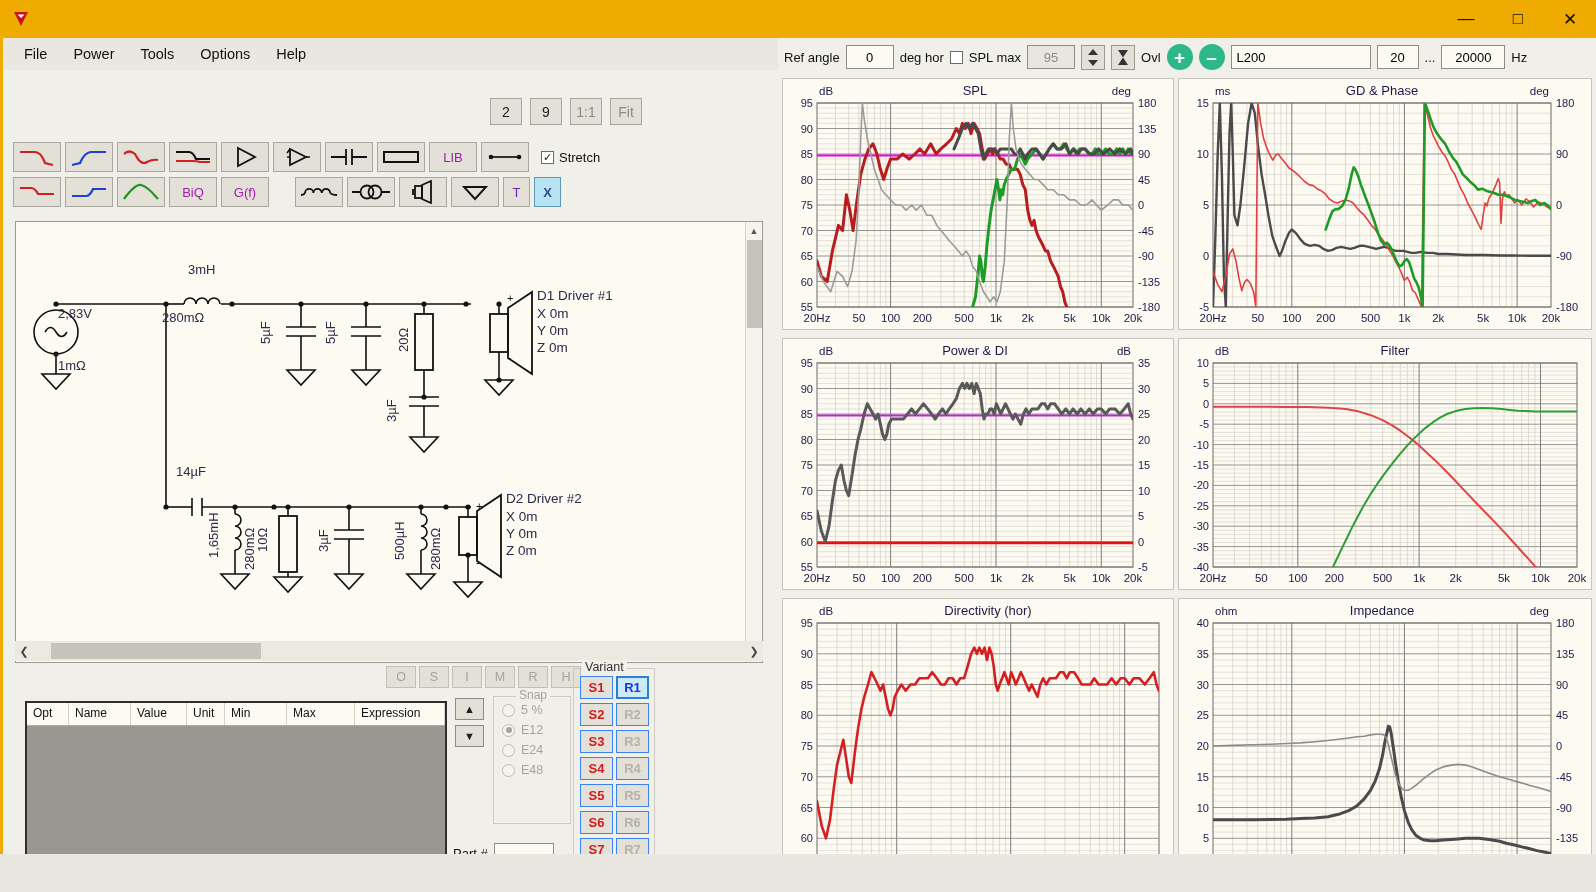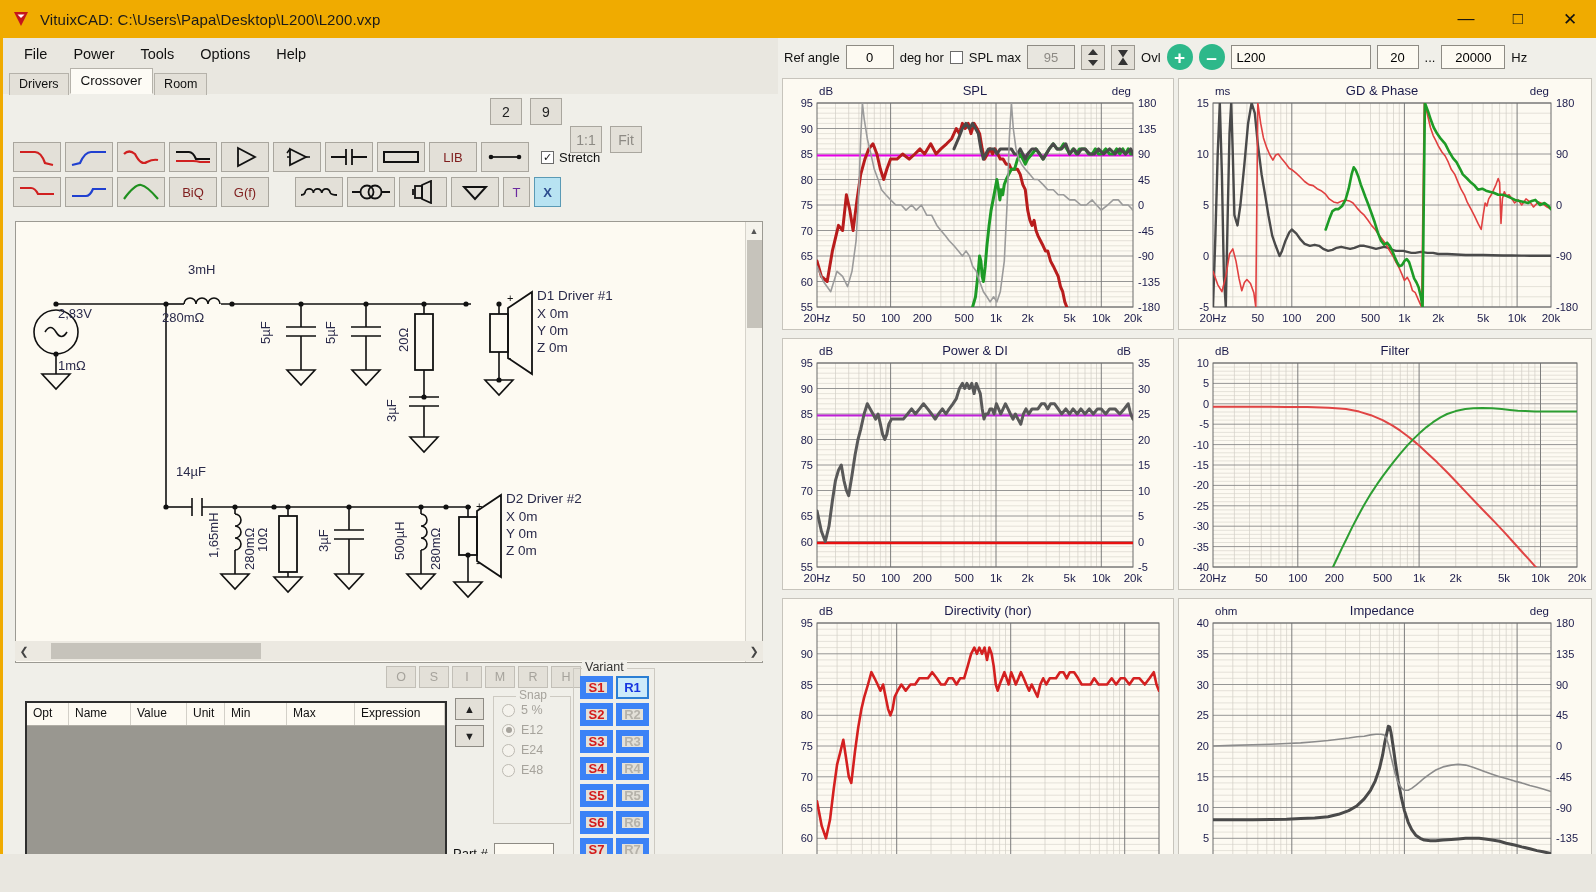--- a/index.html
+++ b/index.html
@@ -48,29 +48,29 @@
     position: relative; top: 1px;
   }
   .tab.active { background: #fdfbf5; font-size: 13.5px; padding: 4px 10px 5px 10px; top: 0px; z-index: 3; border-bottom: 1px solid #fdfbf5; }
 
   
   #zoombtns { position: absolute; left: 487px; top: 60px; display: flex; gap: 8px; z-index: 5; }
   .zbtn {
     width: 32px; height: 27px; border: 1px solid #a9a69e; background: #e3e0d8;
     display: flex; align-items: center; justify-content: center; font-size: 14px; color: #222;
   }
-  .zbtn.dim { color: #8d8a84; margin-top: 28px; }
+  .zbtn.dim { color: #8d8a84; }
 
   
   #toolbar { position: absolute; left: 10px; top: 103px; width: 760px; height: 74px; }
   .tbrow { display: flex; align-items: center; height: 32px; margin-bottom: 3px; gap: 4px; }
   .tbtn {
     width: 48px; height: 30px; border: 1px solid #a9a69e; background: #e3e0d8;
     display: flex; align-items: center; justify-content: center;
-    font-size: 13px; color: #7f1d1d;
+    font-size: 13px; color: #a21caf;
   }
   .tbtn.narrow { width: 27px; }
   .tbtn.sel { background: #b8e3f2; border: 1px solid #5a9ab5; }
   .tbtn svg { display: block; }
   .tbgap { width: 18px; }
   #stretchbox { display: flex; align-items: center; gap: 5px; margin-left: 8px; font-size: 13px; color: #111; }
   .cbx { width: 13px; height: 13px; border: 1px solid #6b6b6b; background: #fff; display: inline-flex; align-items: center; justify-content: center; font-size: 11px; line-height: 1; color: #111; }
 
   
   #schemwrap {
@@ -120,21 +120,21 @@
   .rdot { width: 13px; height: 13px; border-radius: 50%; border: 1px solid #bdbab2; background: #f5f3ed; display: inline-flex; align-items: center; justify-content: center; }
   .rdot.on::after { content: ''; width: 6px; height: 6px; border-radius: 50%; background: #a6a39c; }
 
   #partnum { position: absolute; left: 450px; top: 805px; display: flex; align-items: center; gap: 6px; font-size: 13px; color: #111; }
   #partnum input { width: 60px; height: 21px; border: 1px solid #8e8b84; background: #fdfaf2; font-size: 12px; padding: 0 3px; font-family: "Liberation Sans", sans-serif; }
 
   
   #variant { position: absolute; left: 570px; top: 630px; width: 82px; height: 232px; border: 1px solid #cdcac2; }
   #variant .legend { position: absolute; top: -9px; left: 8px; background: #f0efe9; padding: 0 3px; font-size: 12.5px; color: #333; }
   #variant .grid { padding: 7px 5px 0 6px; display: grid; grid-template-columns: 33px 33px; gap: 4px 3px; }
-  .vbtn { height: 23px; border: 6px solid #3b82f6; background: #e3e0d8; display: flex; align-items: center; justify-content: center; font-size: 13px; font-weight: bold; }
+  .vbtn { height: 23px; border: 1px solid #3b82f6; background: #e3e0d8; display: flex; align-items: center; justify-content: center; font-size: 13px; font-weight: bold; }
   .vbtn.s { color: #d41a1a; }
   .vbtn.r { color: #b5b2aa; }
   .vbtn.r.act { color: #1736e0; background: #ccebfa; border: 2px solid #2b7fd4; }
 
   
   #rightpane { position: absolute; left: 778px; top: 0; width: 818px; height: 854px; }
   #ctrlbar { height: 38px; display: flex; align-items: center; padding-left: 6px; font-size: 13px; color: #111; gap: 6px; }
   #ctrlbar .lbl { font-size: 13px; color: #111; text-align: right; }
   #ctrlbar input.num {
     width: 48px; height: 24px; border: 1px solid #8e8b84; background: #fdfaf2;
@@ -161,45 +161,39 @@
 </head>
 <body>
 
 <div id="titlebar">
   <span class="logo">
     <svg width="20" height="20" viewBox="0 0 20 20">
         <path d="M3 3 L17 3 L10 17 Z" fill="#c4151c"></path>
         <path d="M6.5 5.5 L13.5 5.5 L10 9 Z" fill="#ffffff"></path>
       </svg>
   </span>
-  <span class="title">VituixCAD: C:\Users\Papa\Desktop\L200\L200.vxp</span>
   <div class="wbtns">
     <div class="wbtn">—</div>
     <div class="wbtn">□</div>
     <div class="wbtn">✕</div>
   </div>
 </div>
 
 <div id="main">
 
   <div id="leftpane">
 
     <div id="menubar">
       <div class="mi">File</div>
       <div class="mi">Power</div>
       <div class="mi">Tools</div>
       <div class="mi">Options</div>
       <div class="mi">Help</div>
     </div>
 
-    <div id="tabrow">
-      <div class="tab">Drivers</div>
-      <div class="tab active">Crossover</div>
-      <div class="tab">Room</div>
-    </div>
 
     <div id="zoombtns">
       <div class="zbtn">2</div>
       <div class="zbtn">9</div>
       <div class="zbtn dim">1:1</div>
       <div class="zbtn dim">Fit</div>
     </div>
 
     <div id="toolbar">
       <div class="tbrow">

